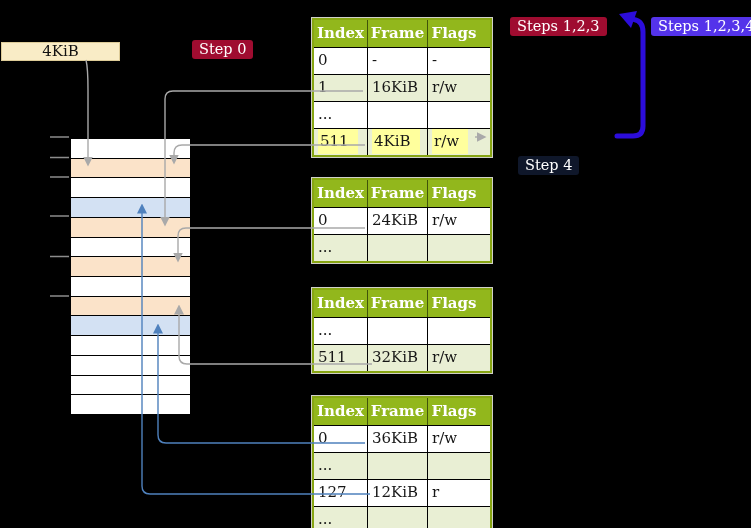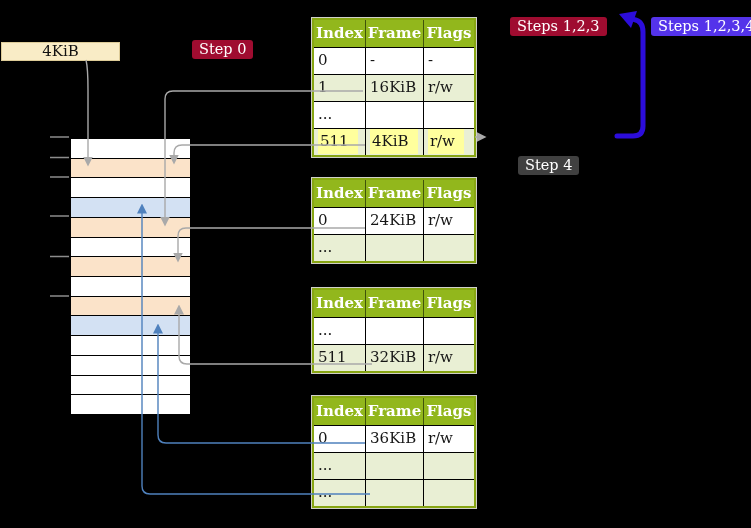--- a/index.html
+++ b/index.html
@@ -15,21 +15,21 @@
   #badge-step0{left:192px;top:40px;}
   #badge-steps123{left:510px;top:17px;}
   #badge-steps1234{left:651px;top:17px;}
   #badge-step4{left:518px;top:156px;}
   
   #memcol{position:absolute;left:70px;top:138px;width:121px;height:277px;
           box-sizing:border-box;border:1px solid #000;display:flex;flex-direction:column;background:#fff;}
   .mrow{flex:1 1 auto;border-bottom:1px solid #000;}
   .mrow:last-child{border-bottom:none;}
   
-  .ptable{position:absolute;left:312px;width:164px;box-sizing:border-box;
+  .ptable{position:absolute;left:312px;width:180px;box-sizing:border-box;
           border:2px solid #87a513;box-shadow:0 0 0 1px rgba(245,245,235,.85);background:#c4b5fd;}
   #table-1{top:18px;}  #table-2{top:178px;}  #table-3{top:288px;}  #table-4{top:396px;}
   .thead{display:flex;height:27px;line-height:27px;color:#fff;font-weight:bold;font-size:15px;}
   .thead .c{text-align:center;}
   .trow{display:flex;height:26px;line-height:25px;border-top:1px solid #000;font-size:15px;color:#161616;}
   .c{box-sizing:border-box;overflow:hidden;white-space:nowrap;}
   .c0{width:53px;} .c1{width:60px;} .c2{width:53px;}
   .trow .c{padding-left:4px;}
   .trow .c1,.trow .c2{border-left:1px solid #000;}
   .thead .c1,.thead .c2{border-left:1px solid rgba(20,30,0,.65);}
@@ -40,21 +40,21 @@
 </head>
 <body>
 
 <div id="canvas">
 
   <div id="pagebox" style="background: rgb(249, 236, 198);">4KiB</div>
 
   <div class="badge" id="badge-step0" style="background: rgb(159, 12, 48);">Step 0</div>
   <div class="badge" id="badge-steps123" style="background: rgb(159, 12, 48); text-align: center;">Steps 1,2,3</div>
   <div class="badge" id="badge-steps1234" style="background: rgb(84, 51, 234);">Steps 1,2,3,4</div>
-  <div class="badge" id="badge-step4" style="background: #404040;">Step 4</div>
+  <div class="badge" id="badge-step4" style="background: #0f172a;">Step 4</div>
 
   <div id="memcol">
       <div class="mrow" style="background: rgb(255, 255, 255);"></div>
       <div class="mrow" style="background: rgb(251, 227, 201);"></div>
       <div class="mrow" style="background: rgb(255, 255, 255);"></div>
       <div class="mrow" style="background: rgb(211, 225, 243);"></div>
       <div class="mrow" style="background: rgb(251, 227, 201);"></div>
       <div class="mrow" style="background: rgb(255, 255, 255);"></div>
       <div class="mrow" style="background: rgb(251, 227, 201);"></div>
       <div class="mrow" style="background: rgb(255, 255, 255);"></div>
@@ -136,20 +136,25 @@
       <div class="trow" style="background: rgb(255, 255, 255);">
         <div class="c c0">0</div>
         <div class="c c1">36KiB</div>
         <div class="c c2">r/w</div>
       </div>
       <div class="trow" style="background: rgb(233, 239, 212);">
         <div class="c c0">...</div>
         <div class="c c1"></div>
         <div class="c c2"></div>
       </div>
+      <div class="trow" style="background: rgb(255, 255, 255);">
+        <div class="c c0">127</div>
+        <div class="c c1">12KiB</div>
+        <div class="c c2">r</div>
+      </div>
       <div class="trow" style="background: rgb(233, 239, 212);">
         <div class="c c0">...</div>
         <div class="c c1"></div>
         <div class="c c2"></div>
       </div>
     </div>
 
   <svg id="overlay" width="751" height="528" viewBox="0 0 751 528">
     <defs>
       <marker id="mg" markerUnits="userSpaceOnUse" markerWidth="10" markerHeight="10" refX="1.5" refY="5" orient="auto">

